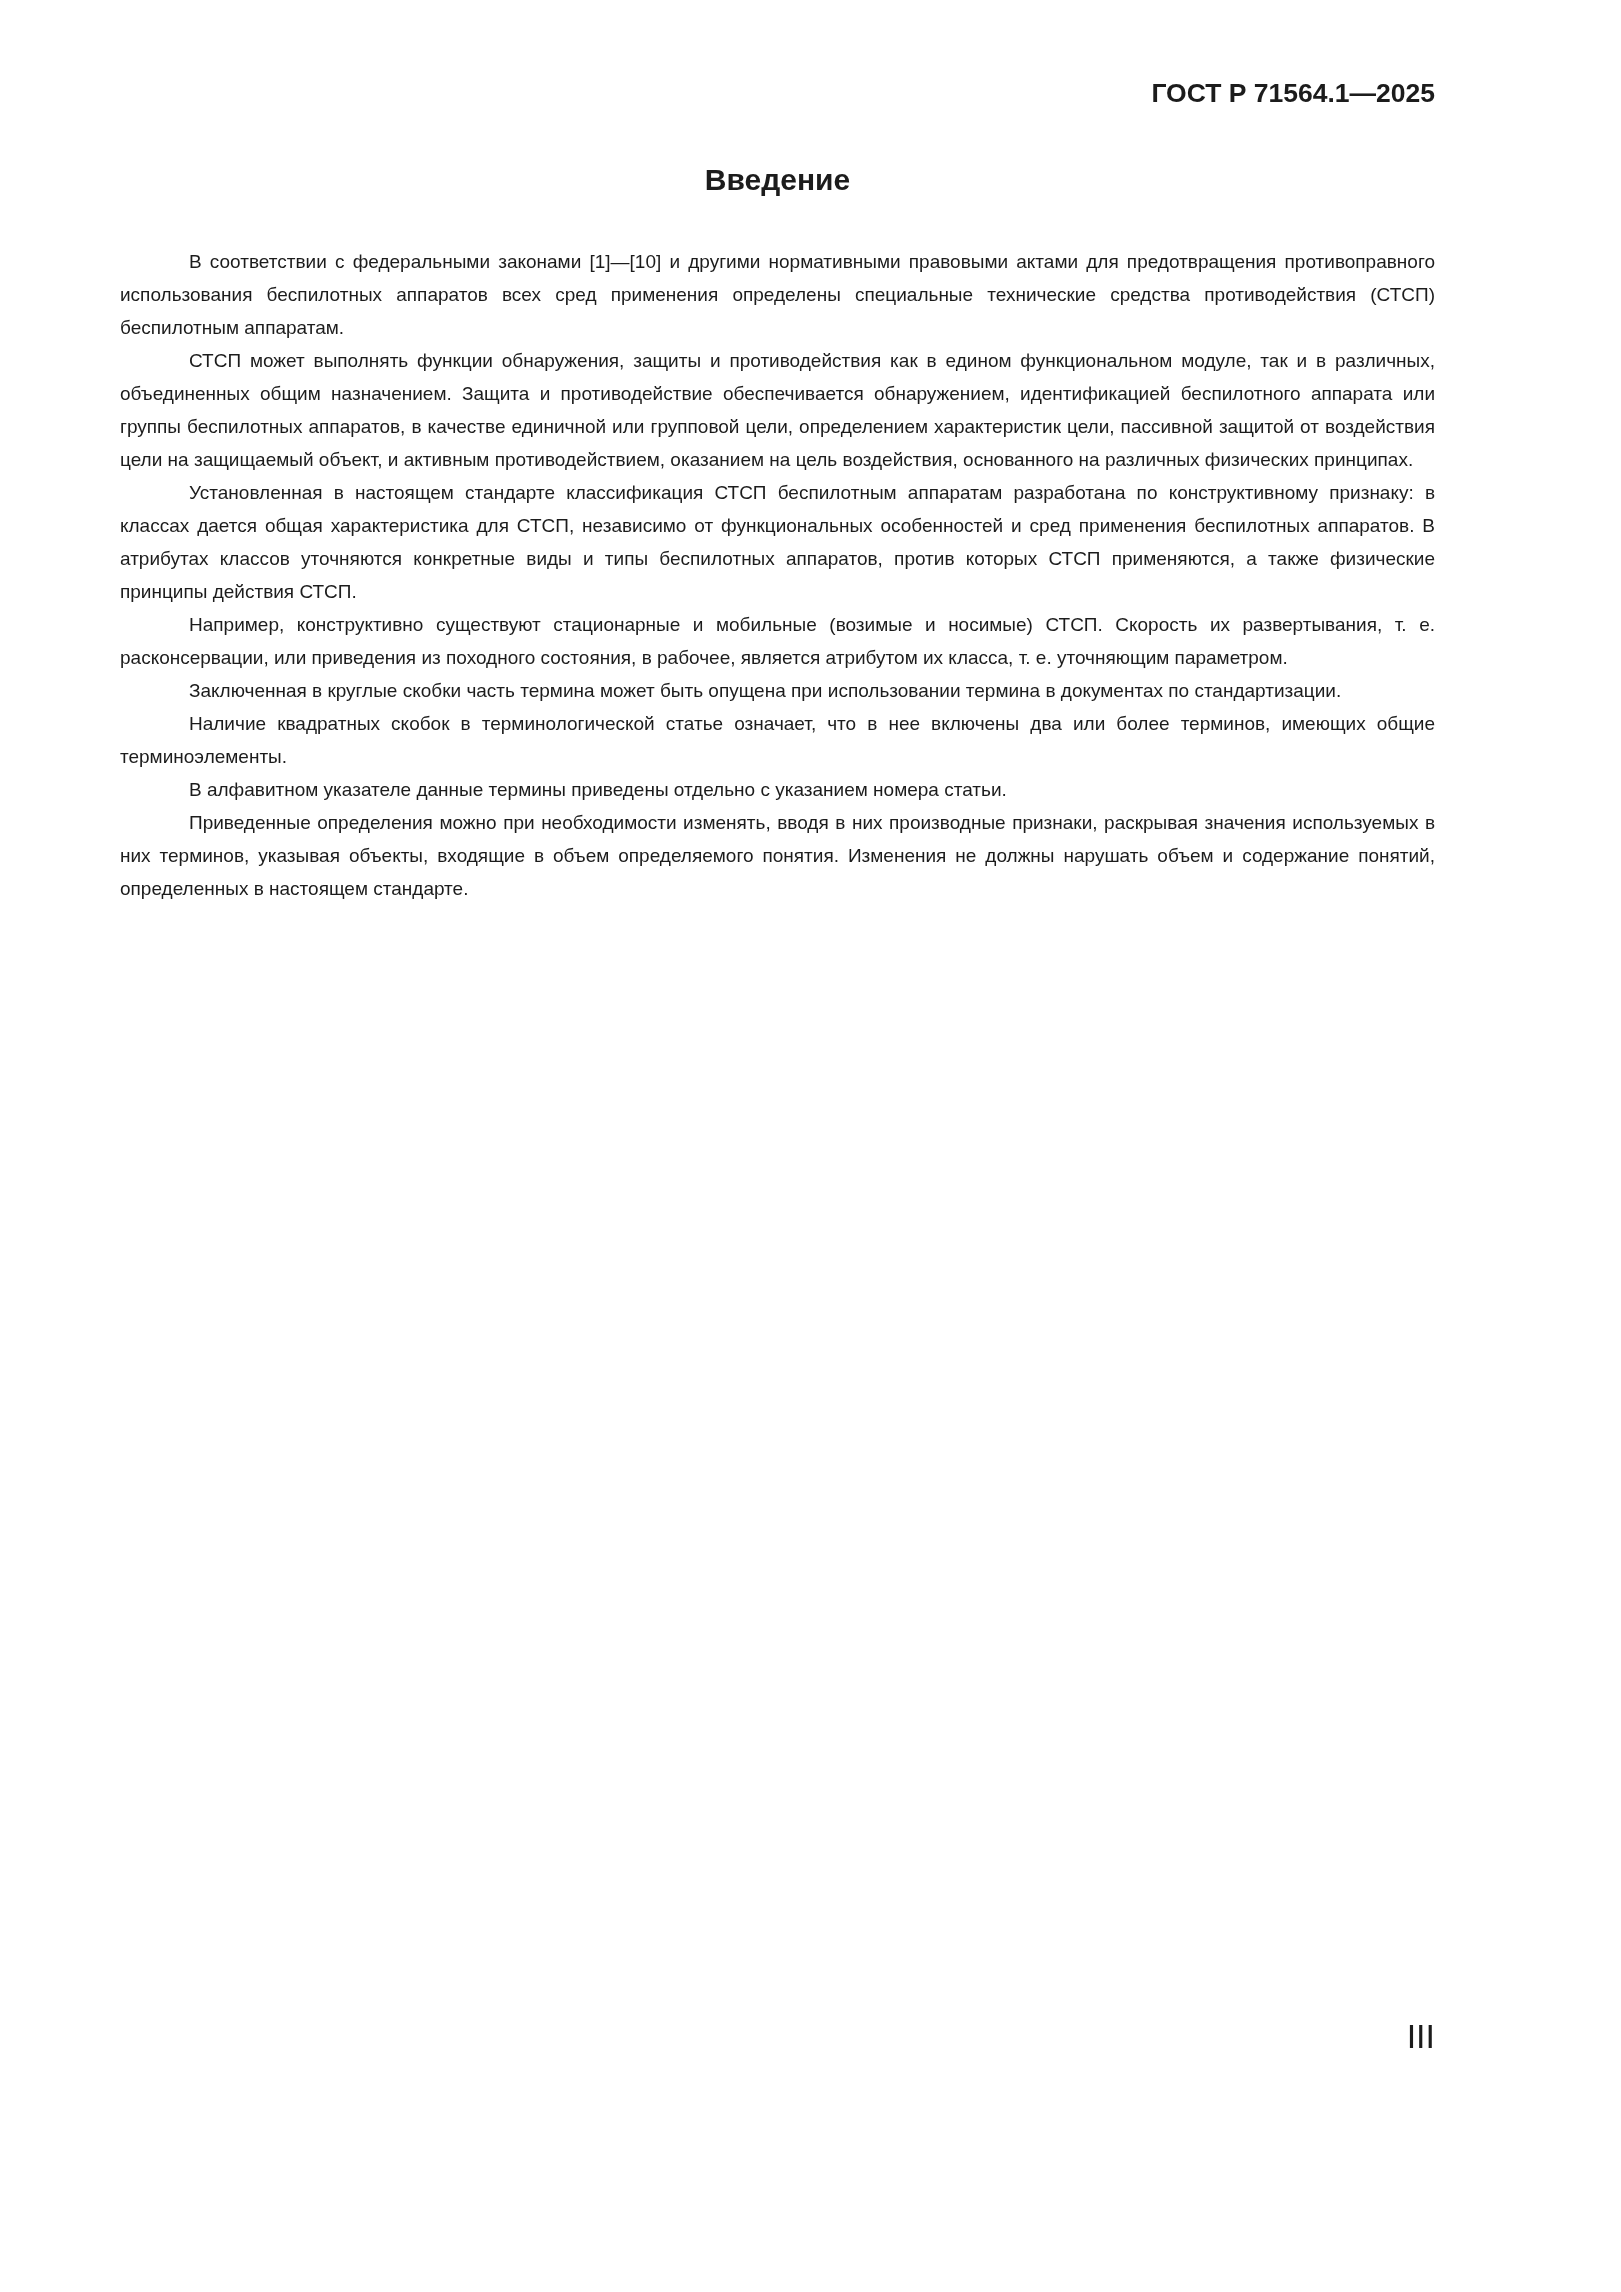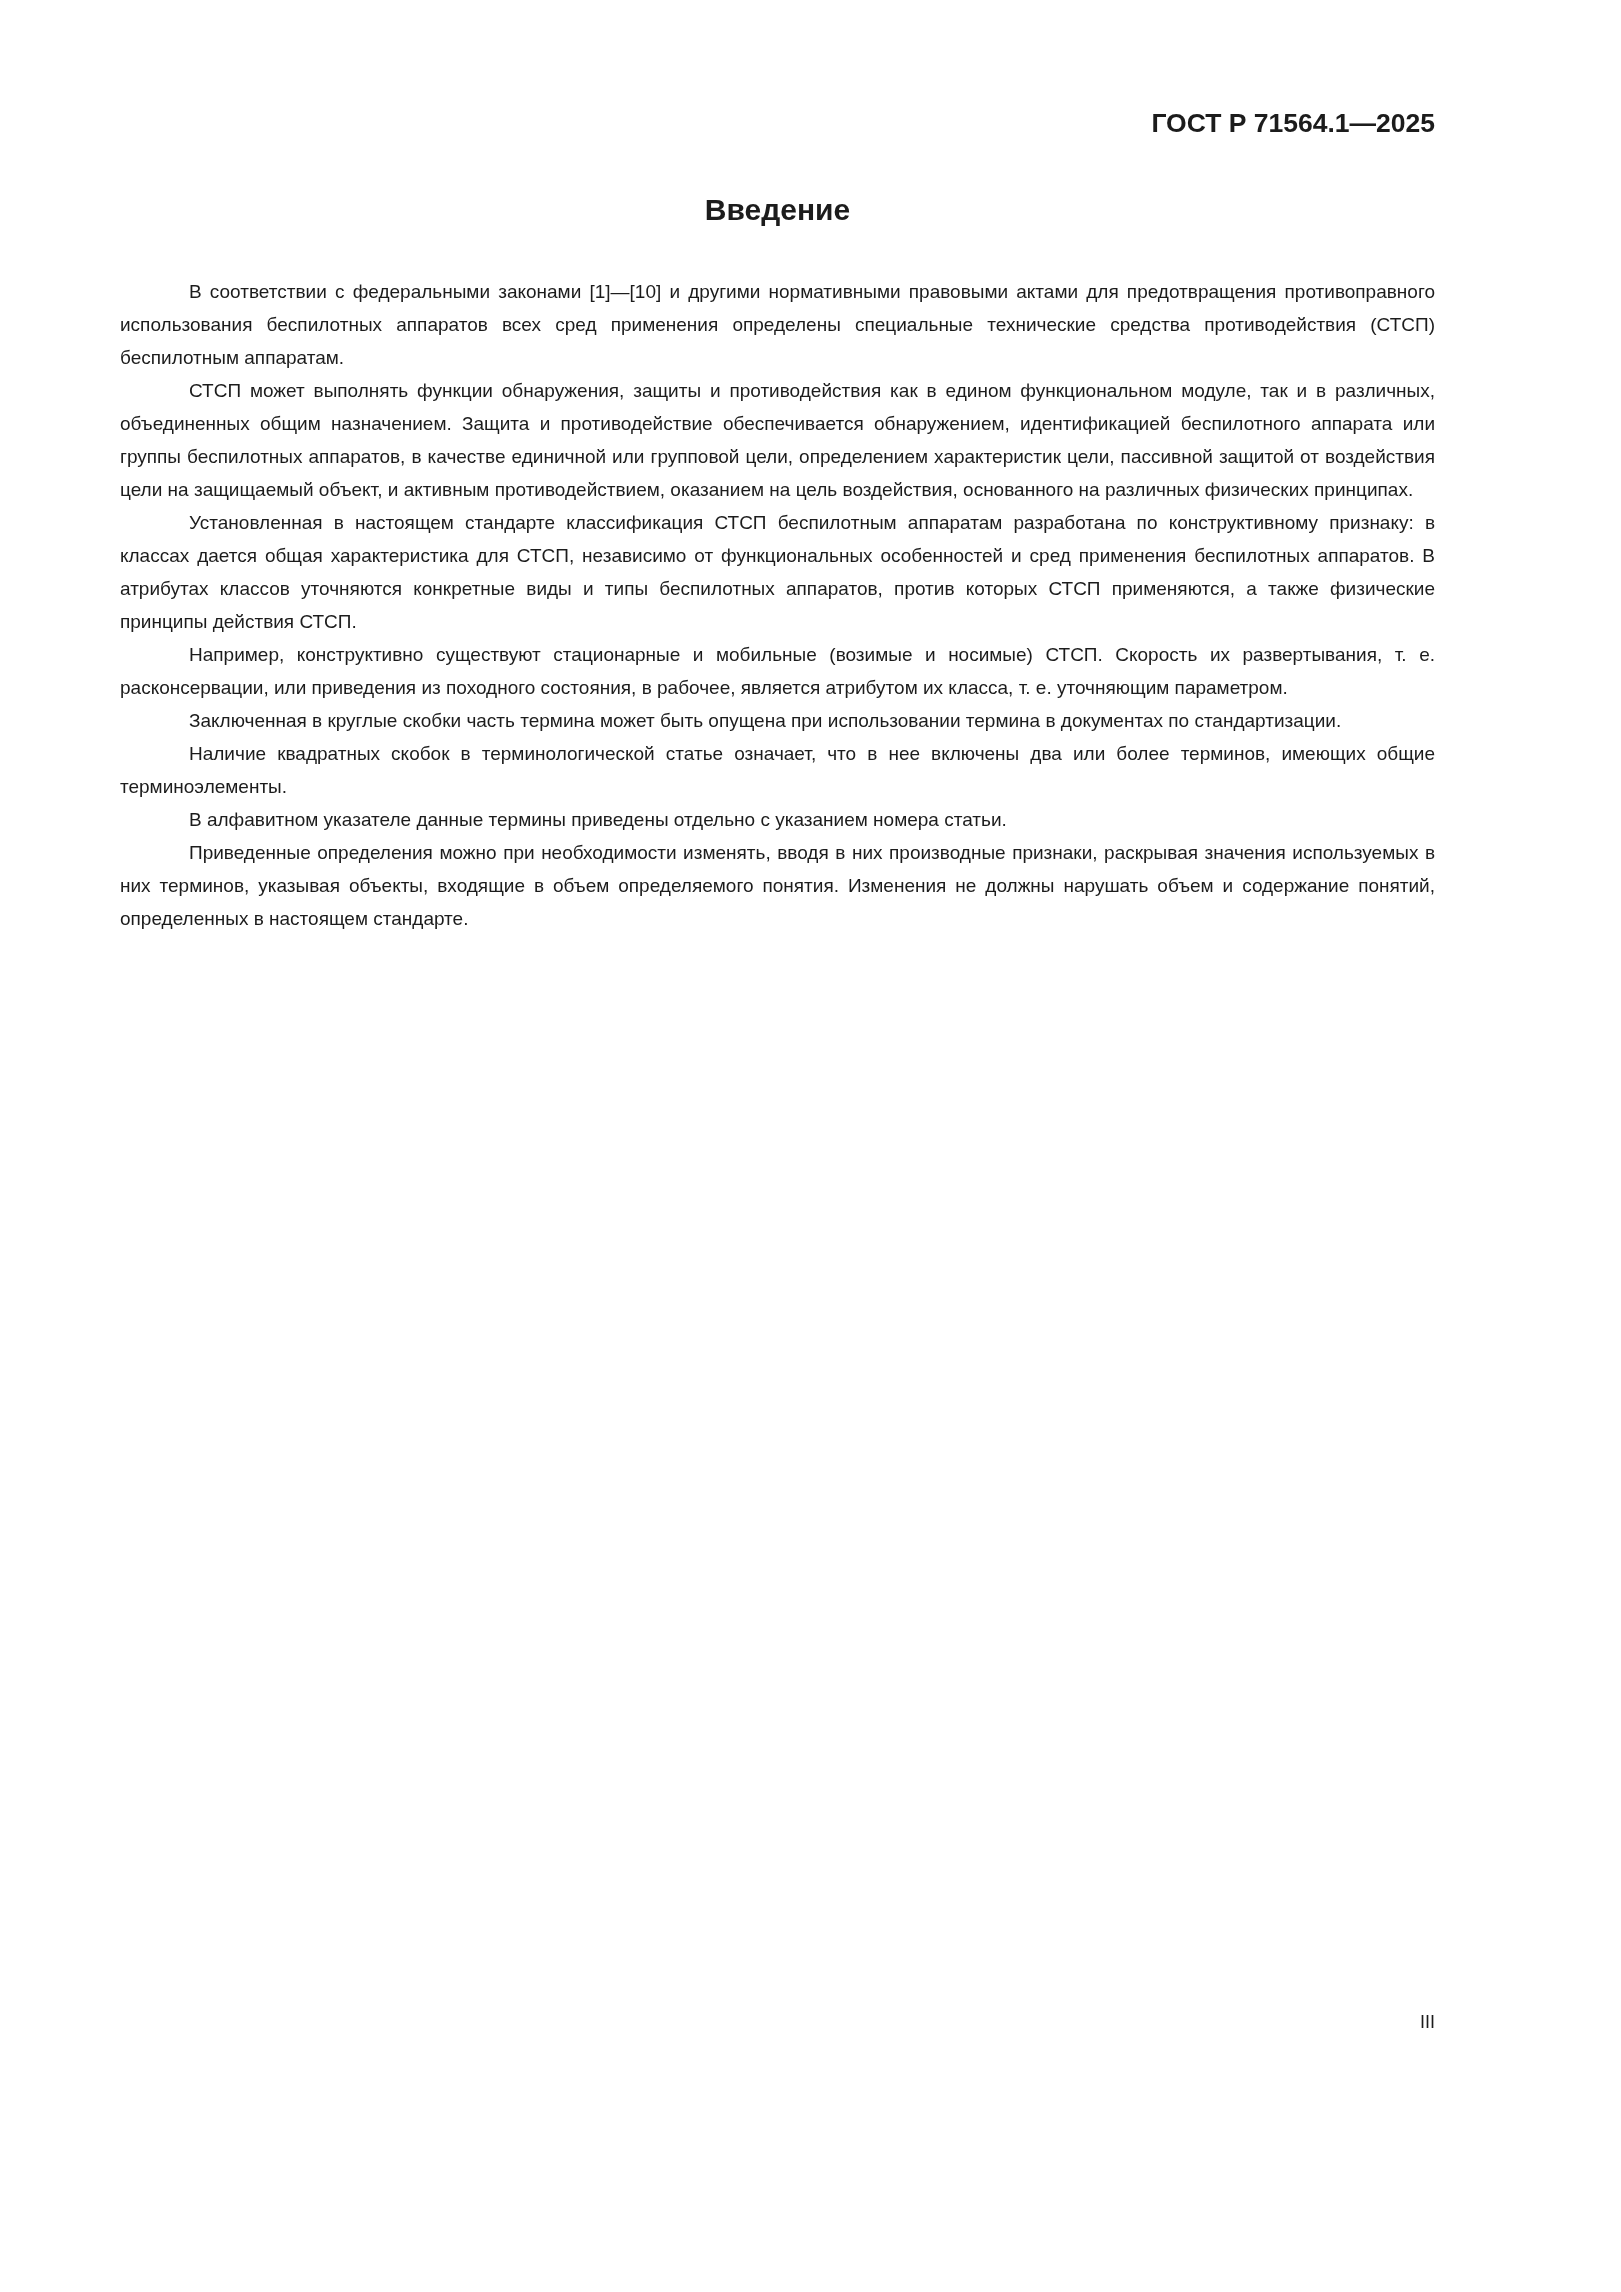--- a/index.html
+++ b/index.html
@@ -7,21 +7,21 @@
     padding: 0;
     background: #ffffff;
   }
   .page {
     position: relative;
     width: 1621px;
     height: 2230px;
     margin: 0 auto;
     background: #ffffff;
     box-sizing: border-box;
-    padding: 107px 186px 0 120px;
+    padding: 77px 186px 0 120px;
     font-family: "Liberation Sans", "DejaVu Sans", sans-serif;
     color: #1c1c1c;
   }
   .doc-header {
     text-align: right;
     font-weight: bold;
     font-size: 26.5px;
     line-height: 32px;
   }
   .doc-title {
@@ -35,22 +35,22 @@
   .body-text p {
     margin: 0;
     text-indent: 69px;
     text-align: justify;
     font-size: 19px;
     line-height: 33px;
   }
   .page-number {
     position: absolute;
     right: 186px;
-    bottom: 192px;
-    font-size: 18px;
+    bottom: 178px;
+    font-size: 34px;
     line-height: 32px;
   }
 </style>
 </head>
 <body>
 
 <div class="page">
 
   <div class="doc-header">ГОСТ Р 71564.1—2025</div>
 

